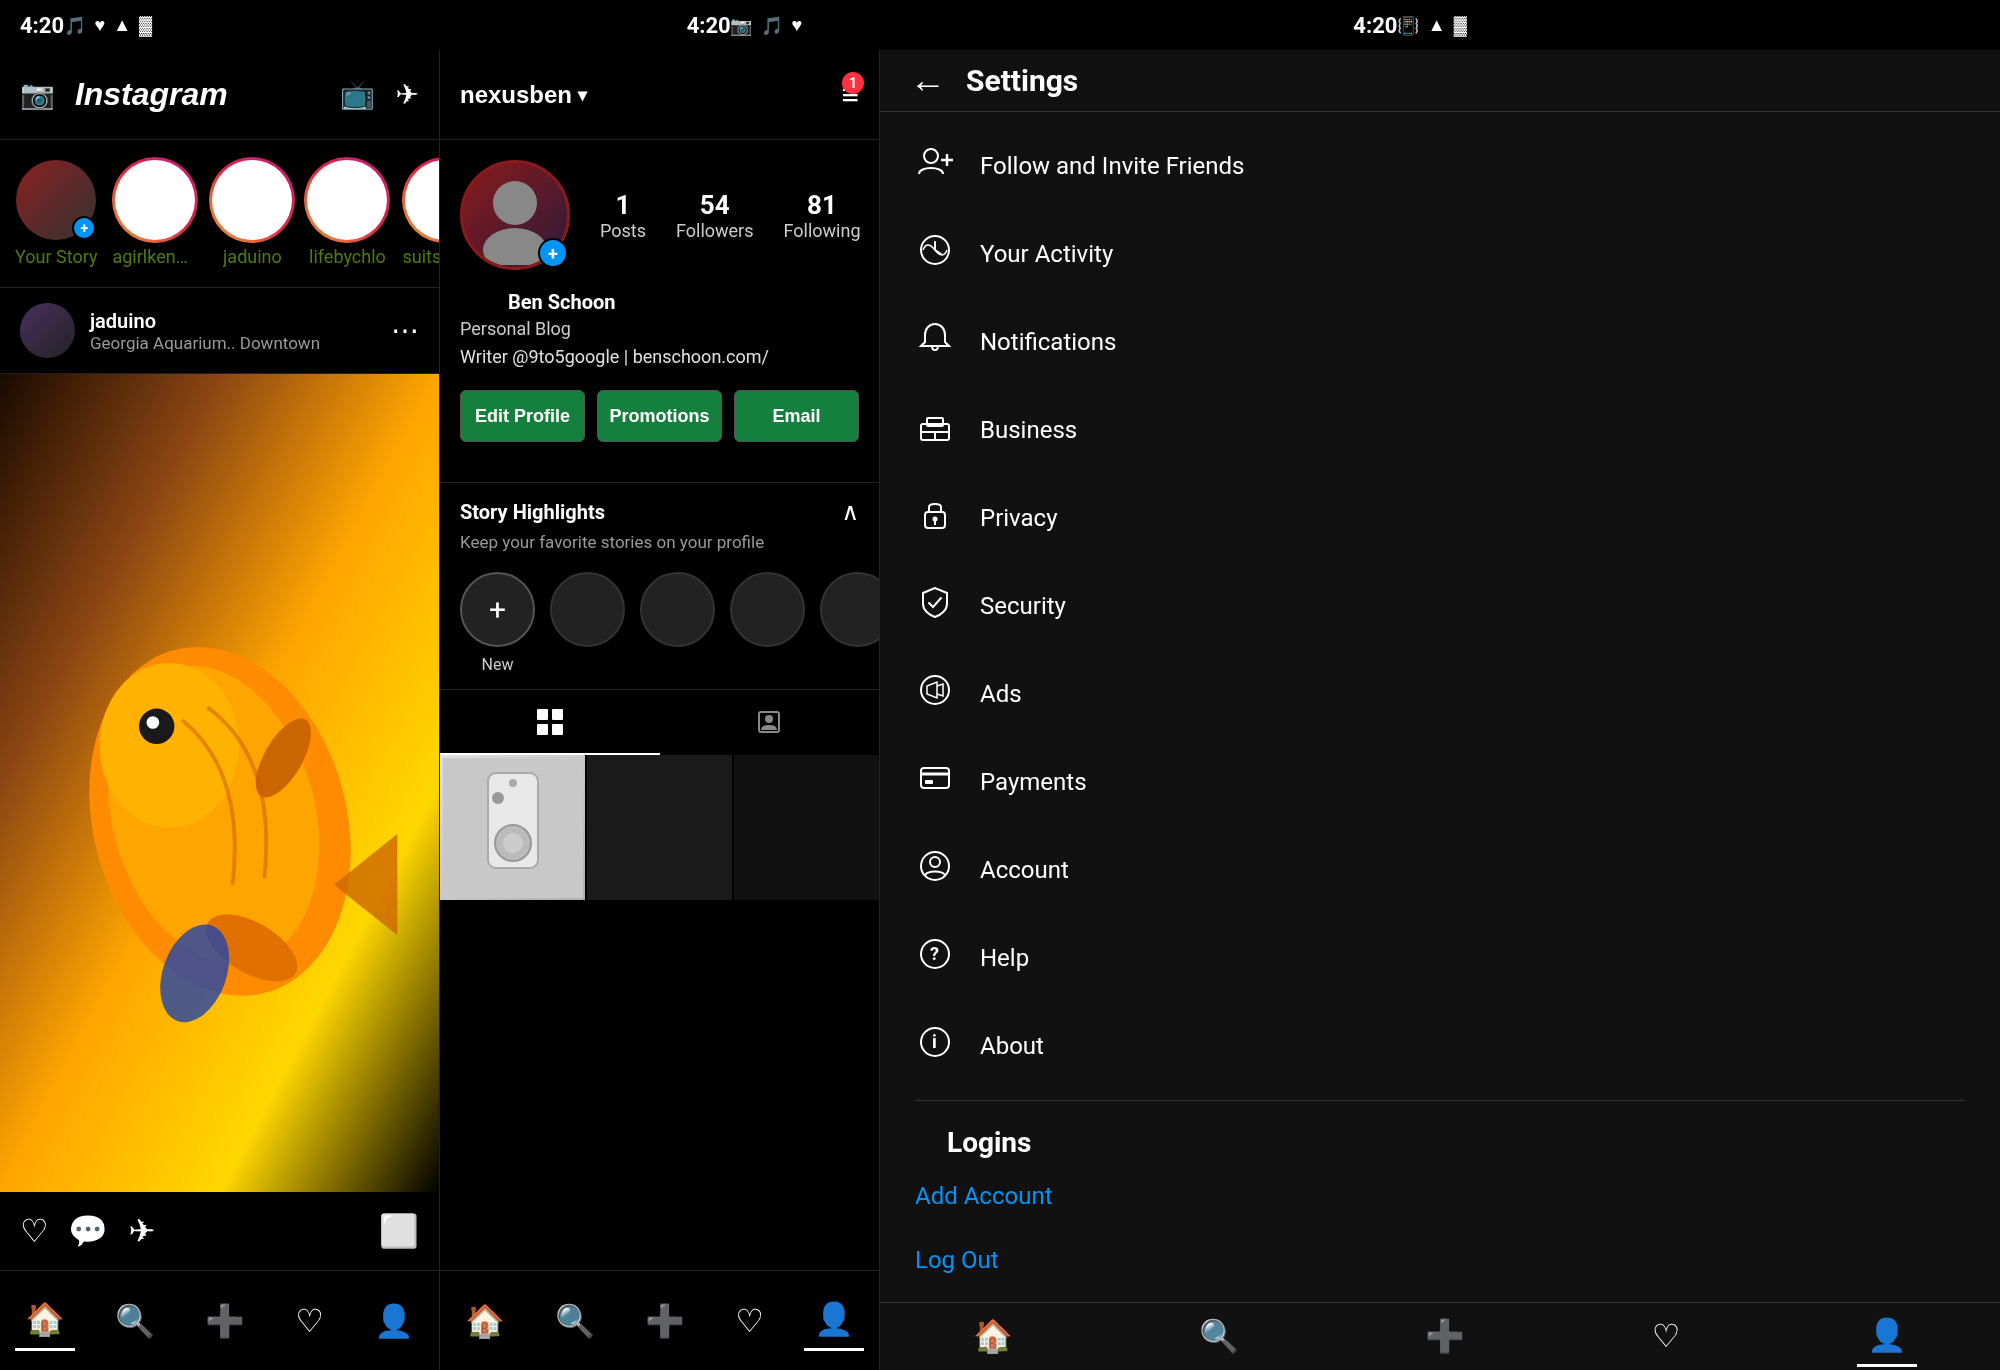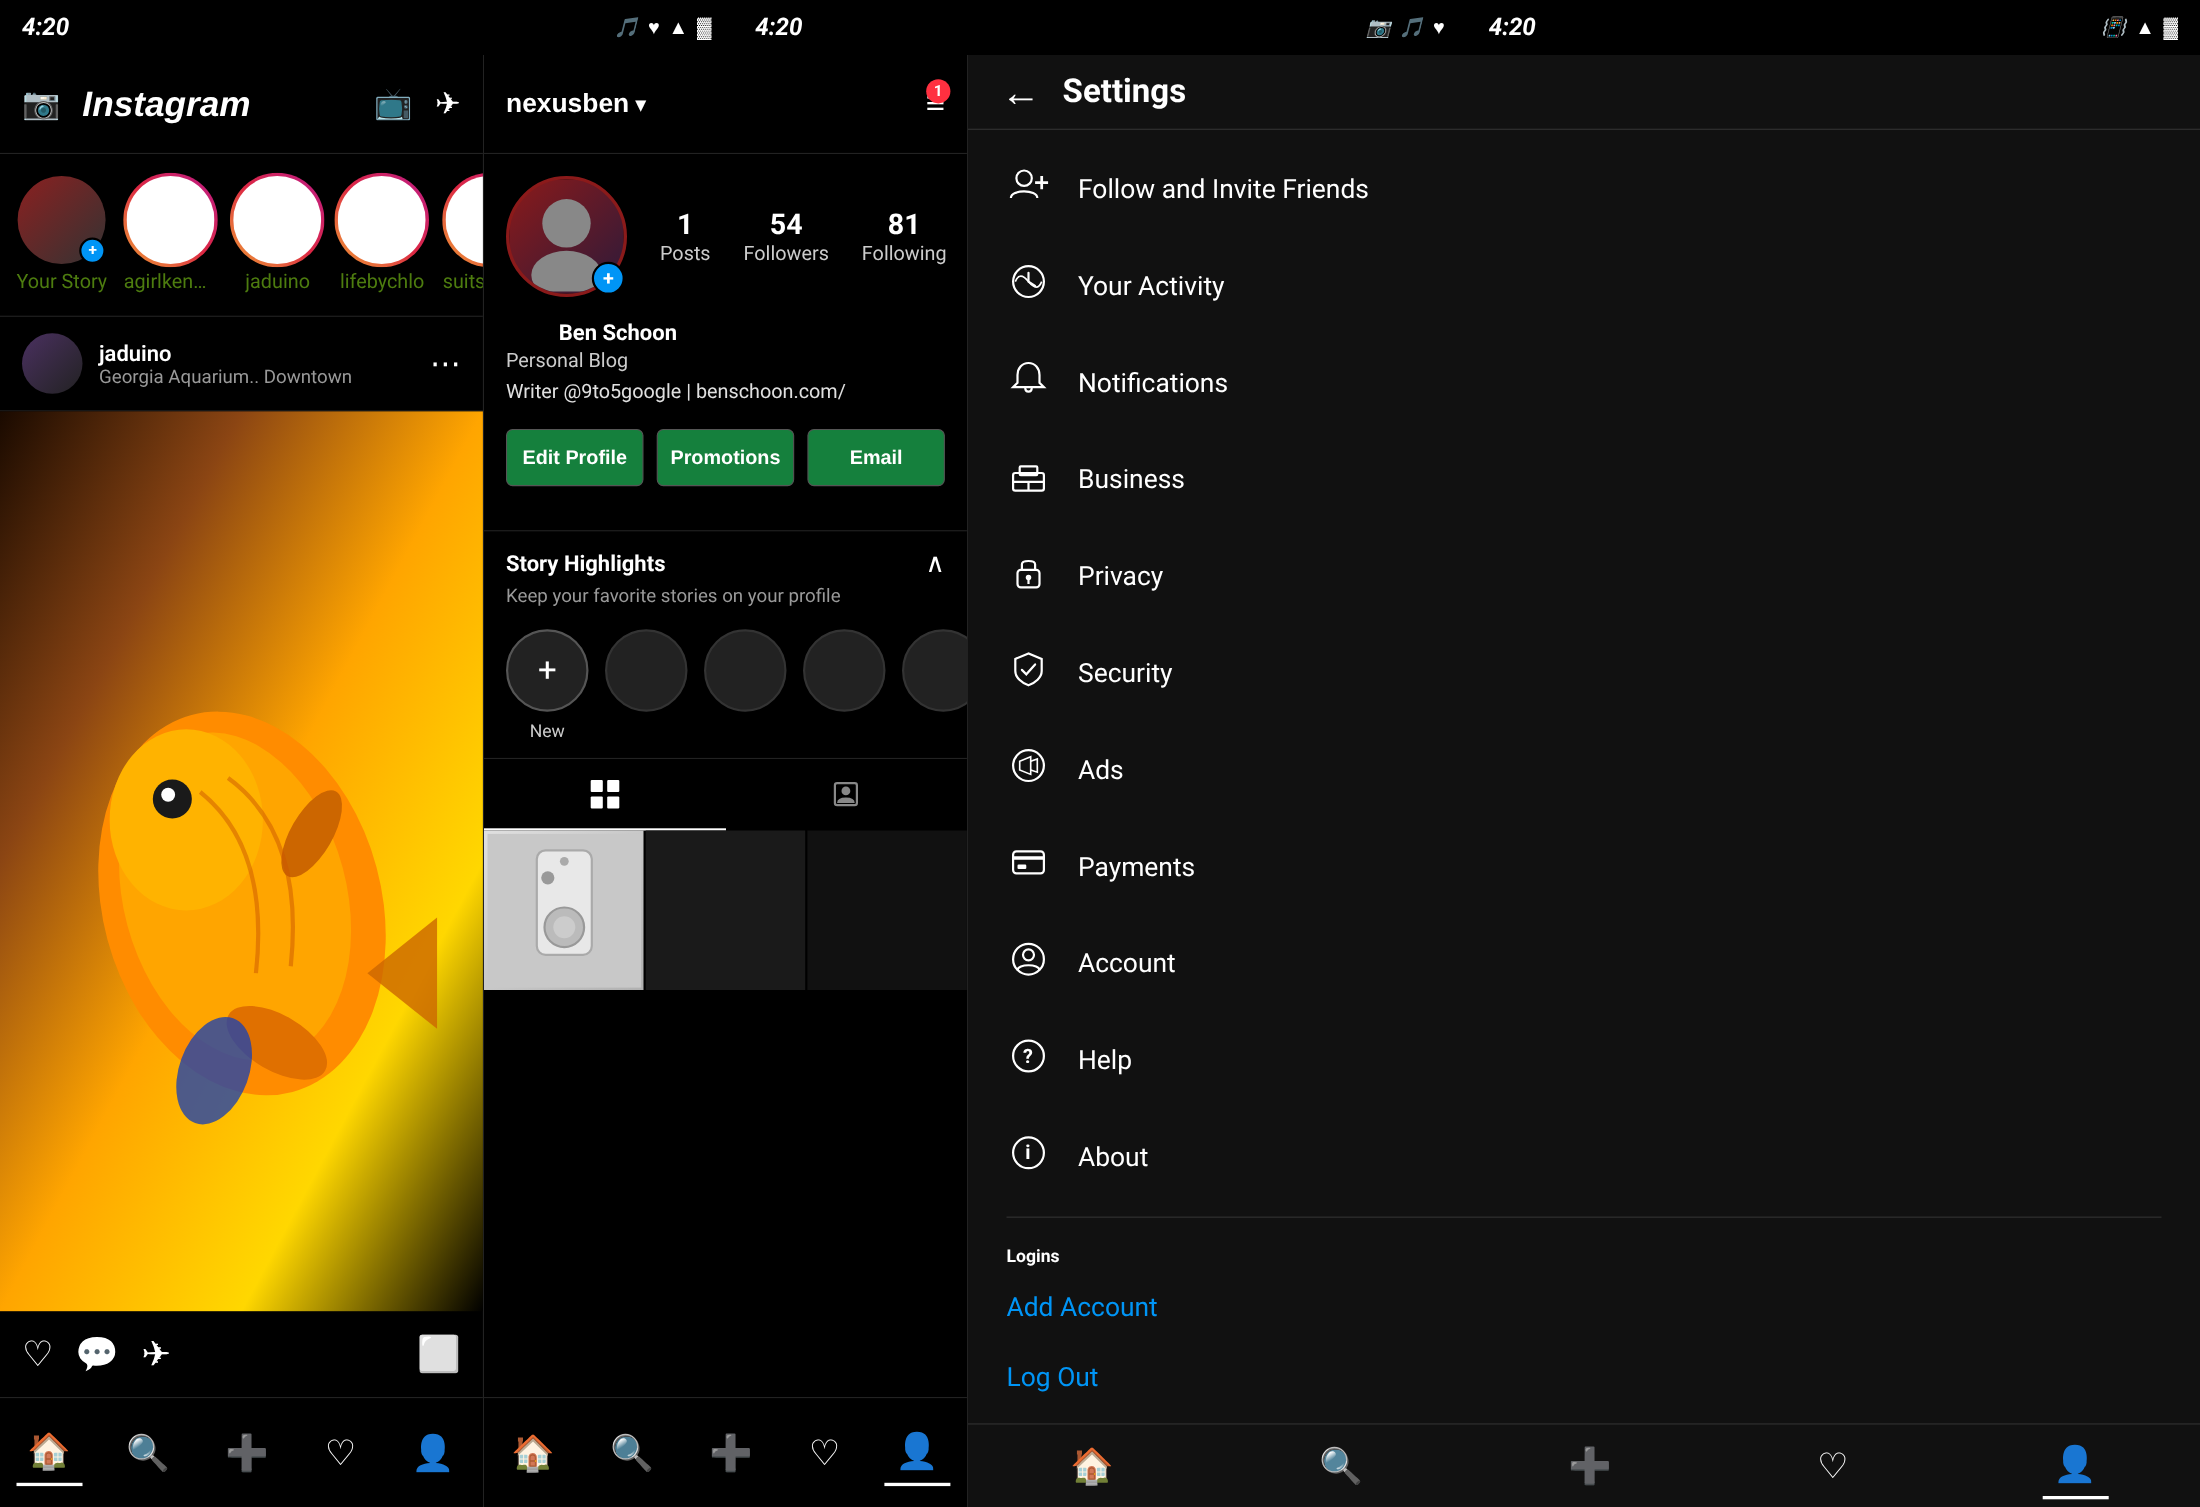--- a/index.html
+++ b/index.html
@@ -18,25 +18,23 @@
     .status-bars {
       display: flex;
       width: 100%;
       height: 50px;
       background: #000;
     }
     .status-bar {
       flex: 1;
       display: flex;
       align-items: center;
-      justify-content: space-between;
       padding: 0 20px;
       font-size: 22px;
       font-weight: 600;
-      font-style: italic;
     }
     .status-bar .time { font-size: 22px; font-weight: 700; }
     .status-bar .icons { display: flex; gap: 8px; align-items: center; }
     .status-icon { font-size: 18px; }
 
     
     .main-content {
       display: flex;
       flex: 1;
       overflow: hidden;
@@ -473,24 +471,25 @@
     .settings-item-label {
       font-size: 24px;
       color: #fff;
     }
     .settings-divider {
       height: 1px;
       background: #333;
       margin: 10px 35px;
     }
     .settings-section-label {
-      font-size: 16px;
+      font-size: 28px;
       font-weight: 700;
       color: #fff;
       padding: 15px 35px 5px;
+      margin-left: 32px;
     }
     .settings-link {
       font-size: 24px;
       color: #0095f6;
       padding: 18px 35px;
       cursor: pointer;
       display: block;
     }
 
     

